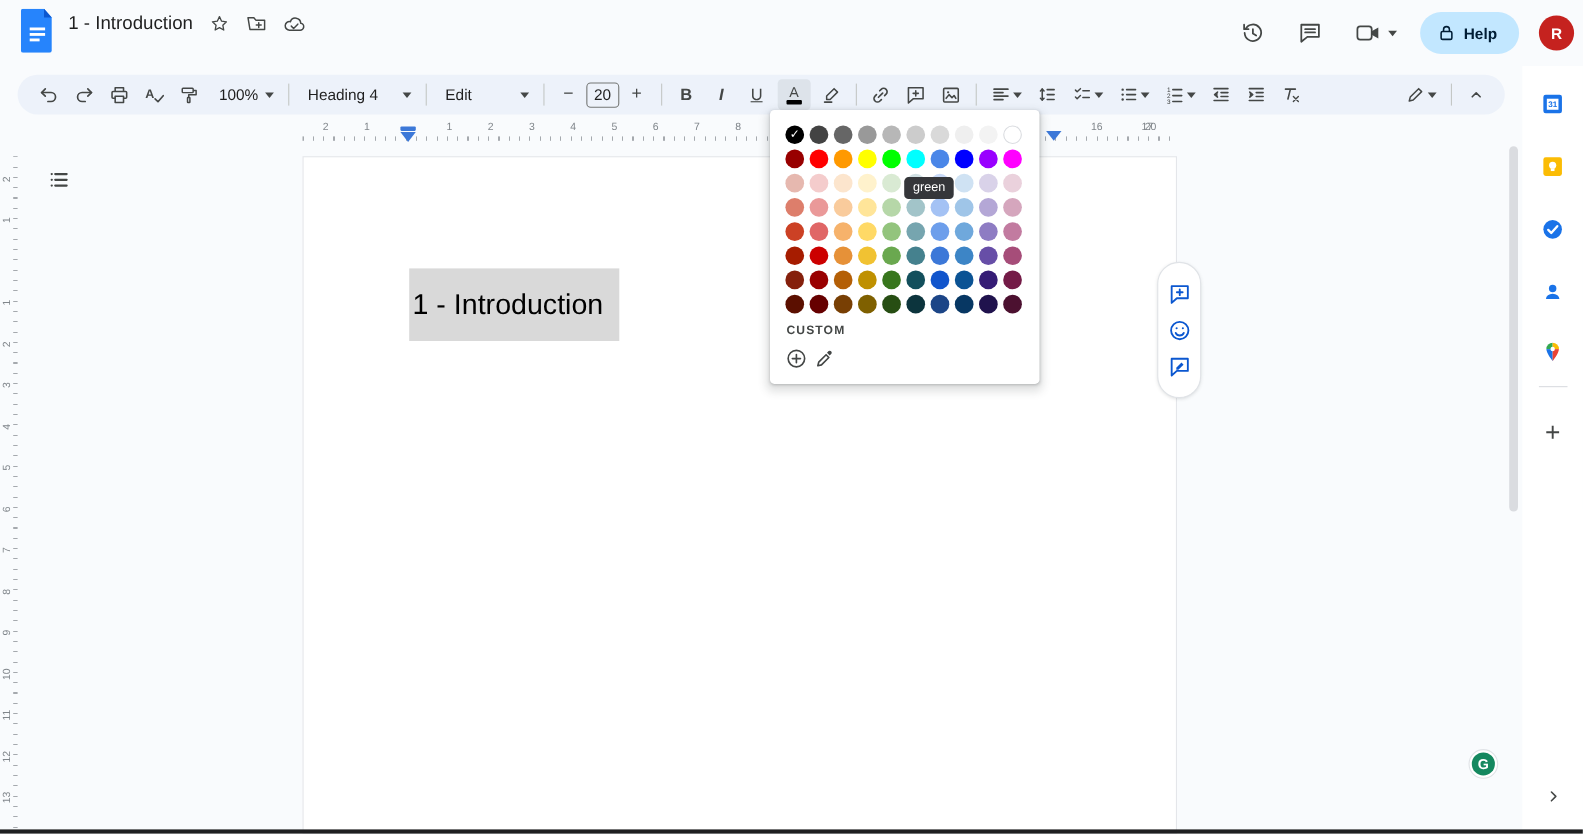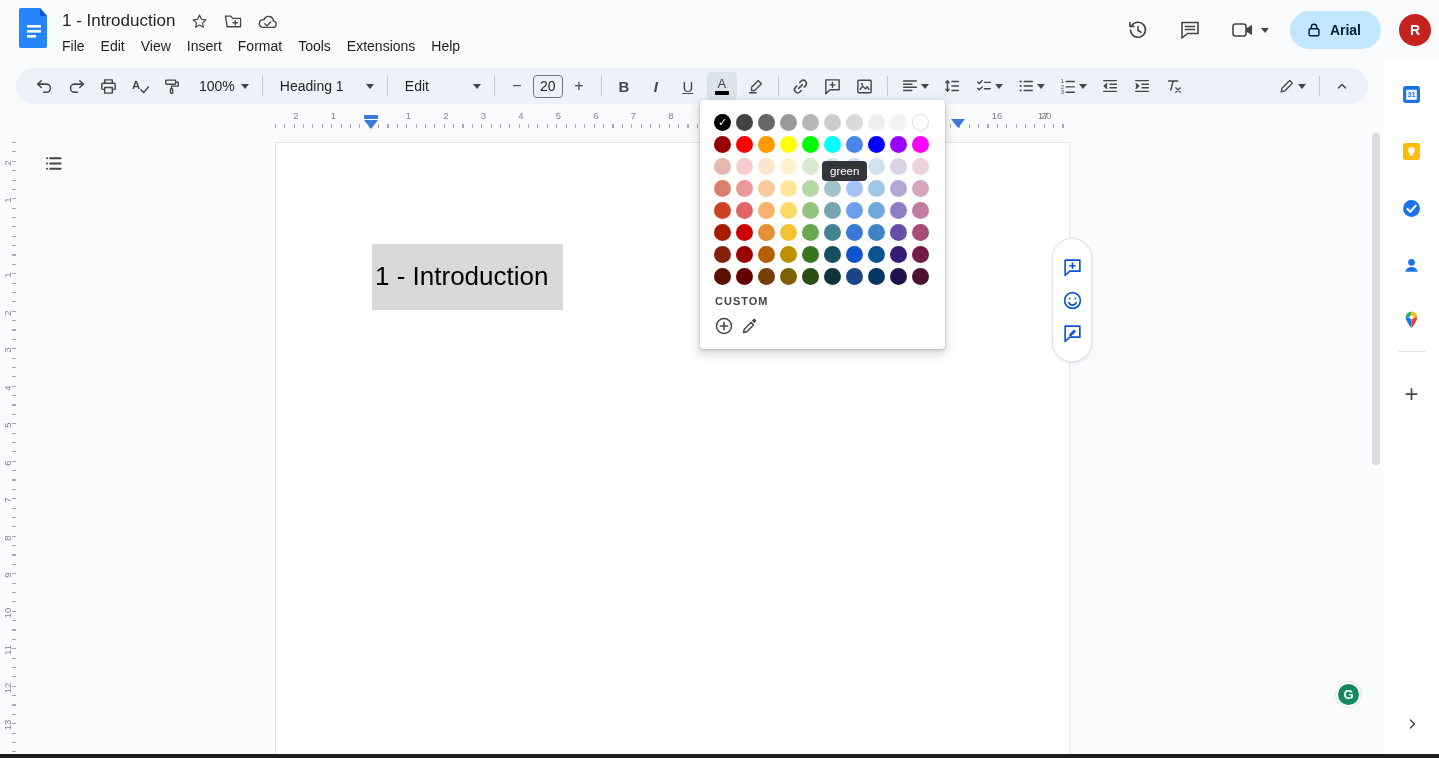--- a/index.html
+++ b/index.html
@@ -116,30 +116,20 @@
             <path d="M10 11 h5 M12.5 8.5 v5" stroke-linecap="round"></path>
           </svg>
       </span>
       <span class="tiny-ic">
         <svg width="20" height="15" viewBox="0 0 22 16" fill="none" stroke="#444746" stroke-width="1.5">
             <path d="M6 14.5 a4.3 4.3 0 1 1 .6-8.5 a5.3 5.3 0 0 1 10.3 1.6 a3.4 3.4 0 0 1 -.9 6.9 z" stroke-linejoin="round"></path>
             <path d="M7.5 10.5 l2.3 2.3 4.2-4.3" stroke-linecap="round" stroke-linejoin="round"></path>
           </svg>
       </span>
     </div>
-    <nav id="menu-bar">
-        <span class="menu-item">File</span>
-        <span class="menu-item">Edit</span>
-        <span class="menu-item">View</span>
-        <span class="menu-item">Insert</span>
-        <span class="menu-item">Format</span>
-        <span class="menu-item">Tools</span>
-        <span class="menu-item">Extensions</span>
-        <span class="menu-item">Help</span>
-      </nav>
   </div>
   <div id="header-right">
     <span class="hbtn">
       <svg width="22" height="22" viewBox="0 0 22 22" fill="none" stroke="#444746" stroke-width="1.6">
           <path d="M4.5 7 a7.5 7.5 0 1 1 -1 4" stroke-linecap="round"></path>
           <path d="M3 3.5 v4 h4" stroke-linecap="round" stroke-linejoin="round"></path>
           <path d="M11 7.5 v4 l3 1.8" stroke-linecap="round"></path>
         </svg>
     </span>
     <span class="hbtn">
@@ -153,21 +143,21 @@
           <rect x="2" y="4" width="13" height="12" rx="2.5"></rect>
           <path d="M15 8.5 l6-3.5 v10 l-6-3.5 z" fill="#444746" stroke="none"></path>
         </svg>
       <span class="caret"></span>
     </span>
     <button id="share-btn">
       <svg width="16" height="16" viewBox="0 0 18 18" fill="none" stroke="#001d35" stroke-width="1.6">
           <rect x="3.5" y="7.5" width="11" height="8" rx="1.5"></rect>
           <path d="M6 7.5 V5.5 a3 3 0 0 1 6 0 v2"></path>
         </svg>
-      <span>Arial</span>
+      <span>Help</span>
     </button>
     <span id="avatar">R</span>
   </div>
 </header>
 
 <div id="main-toolbar">
   <button class="tb">
       <svg width="19" height="19" viewBox="0 0 20 20" fill="none" stroke="#444746" stroke-width="1.6" stroke-linecap="round" stroke-linejoin="round">
         <path d="M6.5 4 L3 7.5 L6.5 11"></path>
         <path d="M3 7.5 H12 a4.3 4.3 0 0 1 0 8.6 H9"></path>
@@ -198,21 +188,21 @@
         <path d="M14 5.8 h3 v4.4 h-7.5 v2.8"></path>
         <rect x="8.3" y="13" width="2.4" height="5" rx="0.5"></rect>
       </svg>
     </button>
   <button class="tb wide">
       <span class="tb-txt">100%</span>
       <span class="caret"></span>
     </button>
   <span class="tb-sep"></span>
   <button class="tb wide" style="width:106px; justify-content:space-between;">
-      <span class="tb-txt">Heading 1</span>
+      <span class="tb-txt">Heading 4</span>
       <span class="caret"></span>
     </button>
   <span class="tb-sep"></span>
   <button class="tb wide" style="width:88px; justify-content:space-between;">
       <span class="tb-txt">Edit</span>
       <span class="caret"></span>
     </button>
   <span class="tb-sep"></span>
   <button class="tb">
       <span class="glyph" style="font-weight:normal; font-size:16px;">−</span>

